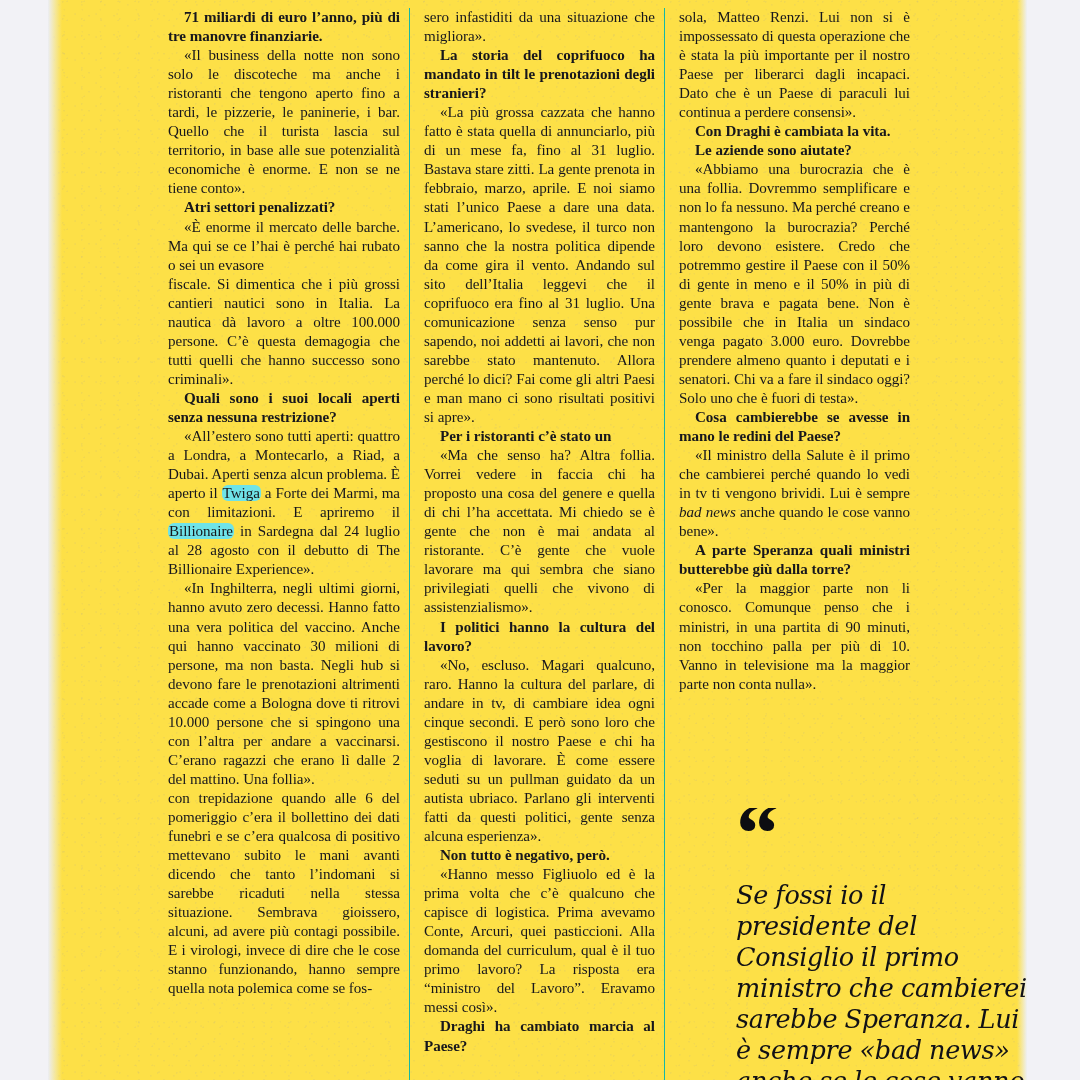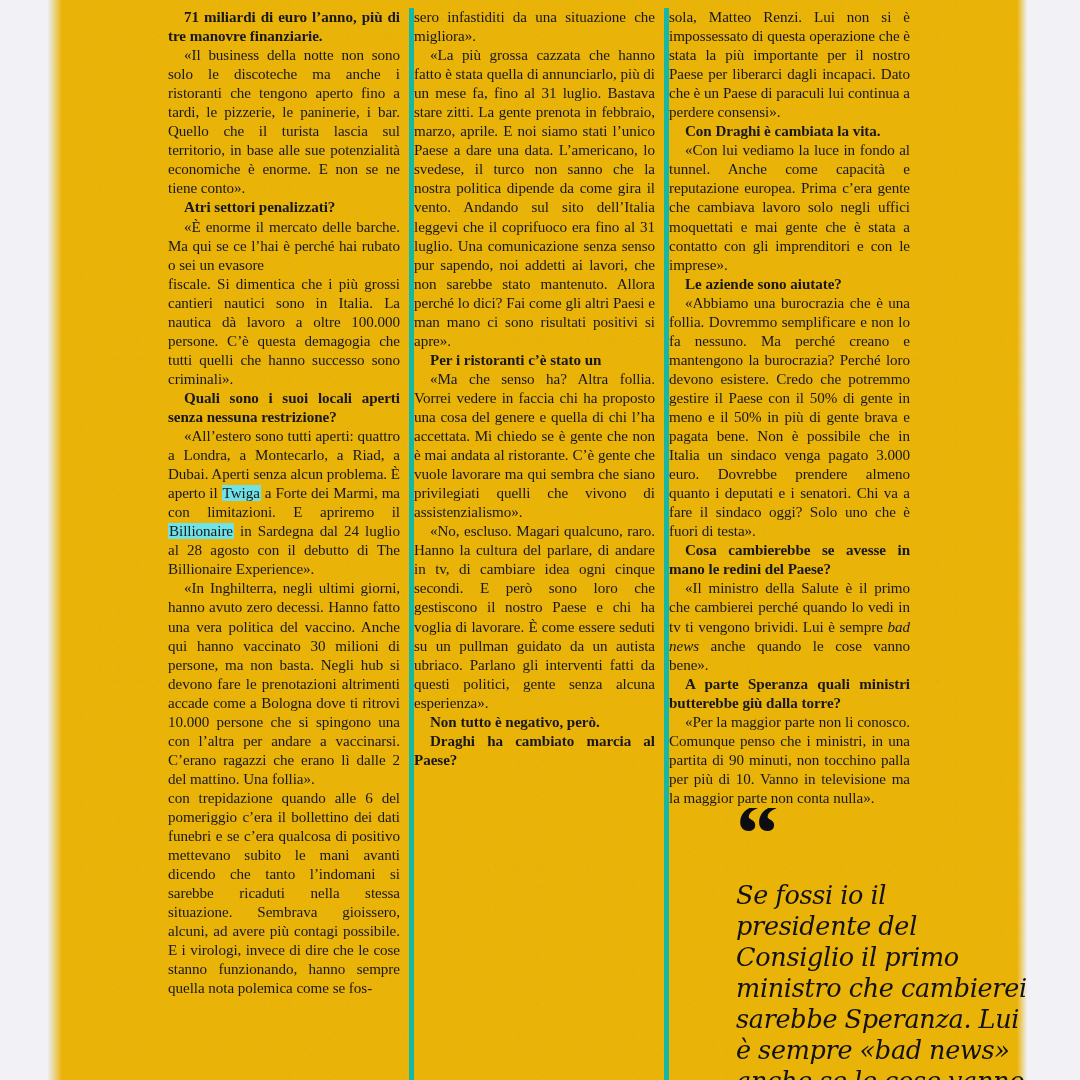--- a/index.html
+++ b/index.html
@@ -7,21 +7,21 @@
     width:1080px;height:1080px;
     background:#f2f2f6;
     font-family:"Liberation Serif", serif;
     overflow:hidden;
     position:relative;
   }
   
   #paper{
     position:absolute;
     left:48px; top:0; width:979px; height:1080px;
-    background:#eab308;
+    background:#fde047;
     overflow:hidden;
   }
   
   #grain{
     position:absolute;inset:0;
     opacity:.55;
     background-image:
       radial-gradient(circle at 13% 7%, rgba(150,150,165,.22) 0 .6px, transparent 1.1px),
       radial-gradient(circle at 47% 23%, rgba(150,150,165,.18) 0 .6px, transparent 1.1px),
       radial-gradient(circle at 78% 11%, rgba(150,150,165,.20) 0 .6px, transparent 1.1px),
@@ -43,21 +43,22 @@
     left:120px; top:8px; width:800px; height:1072px;
     display:flex;
   }
   .col{
     width:241px;
     padding-right:9px;
     box-sizing:border-box;
     position:relative;
   }
   .col + .col{
-    border-left:5px solid #14b8a6;
+    border-left:1px solid #14b8a6;
+    padding-left:14px;
     width:255px;
   }
   .col p{
     margin:0;
     font-size:15.1px;
     line-height:19.05px;
     text-align:justify;
     text-justify:inter-word;
     color:#17171c;
     letter-spacing:-0.05px;
@@ -71,20 +72,21 @@
     text-indent:16px;
   }
   .col p.cont{         
     text-indent:0;
   }
   .hl{
     background:#6fe3e8;
     box-decoration-break:clone;
     -webkit-box-decoration-break:clone;
     padding:0 1px;
+    border-radius:6px;
   }
   em{margin-top:8px;}
 
   
   #pullquote{
     position:absolute;
     left:688px;
     top:808px;
     width:292px;
   }
@@ -126,33 +128,35 @@
       <p class="a">«È enorme il mercato delle barche. Ma qui se ce l’hai è perché hai rubato o sei un evasore</p>
       <p class="cont">fiscale. Si dimentica che i più grossi cantieri nautici sono in Italia. La nautica dà lavoro a oltre 100.000 persone. C’è questa demagogia che tutti quelli che hanno successo sono criminali».</p>
       <p class="q">Quali sono i suoi locali aperti senza nessuna restrizione?</p>
       <p class="a">«All’estero sono tutti aperti: quattro a Londra, a Montecarlo, a Riad, a Dubai. Aperti senza alcun problema. È aperto il <span class="hl">Twiga</span> a Forte dei Marmi, ma con limitazioni. E apriremo il <span class="hl">Billionaire</span> in Sardegna dal 24 luglio al 28 agosto con il debutto di The Billionaire Experience».</p>
       <p class="a">«In Inghilterra, negli ultimi giorni, hanno avuto zero decessi. Hanno fatto una vera politica del vaccino. Anche qui hanno vaccinato 30 milioni di persone, ma non basta. Negli hub si devono fare le prenotazioni altrimenti accade come a Bologna dove ti ritrovi 10.000 persone che si spingono una con l’altra per andare a vaccinarsi. C’erano ragazzi che erano lì dalle 2 del mattino. Una follia».</p>
       <p class="cont">con trepidazione quando alle 6 del pomeriggio c’era il bollettino dei dati funebri e se c’era qualcosa di positivo mettevano subito le mani avanti dicendo che tanto l’indomani si sarebbe ricaduti nella stessa situazione. Sembrava gioissero, alcuni, ad avere più contagi possibile. E i virologi, invece di dire che le cose stanno funzionando, hanno sempre quella nota polemica come se fos-</p>
     </div>
 
     <div class="col">
       <p class="cont">sero infastiditi da una situazione che migliora».</p>
+      <p class="q">La storia del coprifuoco ha mandato in tilt le prenotazioni degli stranieri?</p>
       <p class="a">«La più grossa cazzata che hanno fatto è stata quella di annunciarlo, più di un mese fa, fino al 31 luglio. Bastava stare zitti. La gente prenota in febbraio, marzo, aprile. E noi siamo stati l’unico Paese a dare una data. L’americano, lo svedese, il turco non sanno che la nostra politica dipende da come gira il vento. Andando sul sito dell’Italia leggevi che il coprifuoco era fino al 31 luglio. Una comunicazione senza senso pur sapendo, noi addetti ai lavori, che non sarebbe stato mantenuto. Allora perché lo dici? Fai come gli altri Paesi e man mano ci sono risultati positivi si apre».</p>
       <p class="q">Per i ristoranti c’è stato un</p>
       <p class="a">«Ma che senso ha? Altra follia. Vorrei vedere in faccia chi ha proposto una cosa del genere e quella di chi l’ha accettata. Mi chiedo se è gente che non è mai andata al ristorante. C’è gente che vuole lavorare ma qui sembra che siano privilegiati quelli che vivono di assistenzialismo».</p>
+      <p class="q">I politici hanno la cultura del lavoro?</p>
       <p class="a">«No, escluso. Magari qualcuno, raro. Hanno la cultura del parlare, di andare in tv, di cambiare idea ogni cinque secondi. E però sono loro che gestiscono il nostro Paese e chi ha voglia di lavorare. È come essere seduti su un pullman guidato da un autista ubriaco. Parlano gli interventi fatti da questi politici, gente senza alcuna esperienza».</p>
       <p class="q">Non tutto è negativo, però.</p>
+      <p class="a">«Hanno messo Figliuolo ed è la prima volta che c’è qualcuno che capisce di logistica. Prima avevamo Conte, Arcuri, quei pasticcioni. Alla domanda del curriculum, qual è il tuo primo lavoro? La risposta era “ministro del Lavoro”. Eravamo messi così».</p>
       <p class="q">Draghi ha cambiato marcia al Paese?</p>
 
     </div>
 
     <div class="col">
       <p class="cont">sola, Matteo Renzi. Lui non si è impossessato di questa operazione che è stata la più importante per il nostro Paese per liberarci dagli incapaci. Dato che è un Paese di paraculi lui continua a perdere consensi».</p>
       <p class="q">Con Draghi è cambiata la vita.</p>
-      <p class="a">«Con lui vediamo la luce in fondo al tunnel. Anche come capacità e reputazione europea. Prima c’era gente che cambiava lavoro solo negli uffici moquettati e mai gente che è stata a contatto con gli imprenditori e con le imprese».</p>
       <p class="q">Le aziende sono aiutate?</p>
       <p class="a">«Abbiamo una burocrazia che è una follia. Dovremmo semplificare e non lo fa nessuno. Ma perché creano e mantengono la burocrazia? Perché loro devono esistere. Credo che potremmo gestire il Paese con il 50% di gente in meno e il 50% in più di gente brava e pagata bene. Non è possibile che in Italia un sindaco venga pagato 3.000 euro. Dovrebbe prendere almeno quanto i deputati e i senatori. Chi va a fare il sindaco oggi? Solo uno che è fuori di testa».</p>
       <p class="q">Cosa cambierebbe se avesse in mano le redini del Paese?</p>
       <p class="a">«Il ministro della Salute è il primo che cambierei perché quando lo vedi in tv ti vengono brividi. Lui è sempre <em>bad news</em> anche quando le cose vanno bene».</p>
       <p class="q">A parte Speranza quali ministri butterebbe giù dalla torre?</p>
       <p class="a">«Per la maggior parte non li conosco. Comunque penso che i ministri, in una partita di 90 minuti, non tocchino palla per più di 10. Vanno in televisione ma la maggior parte non conta nulla».</p>
     </div>
 
   </div>
 

